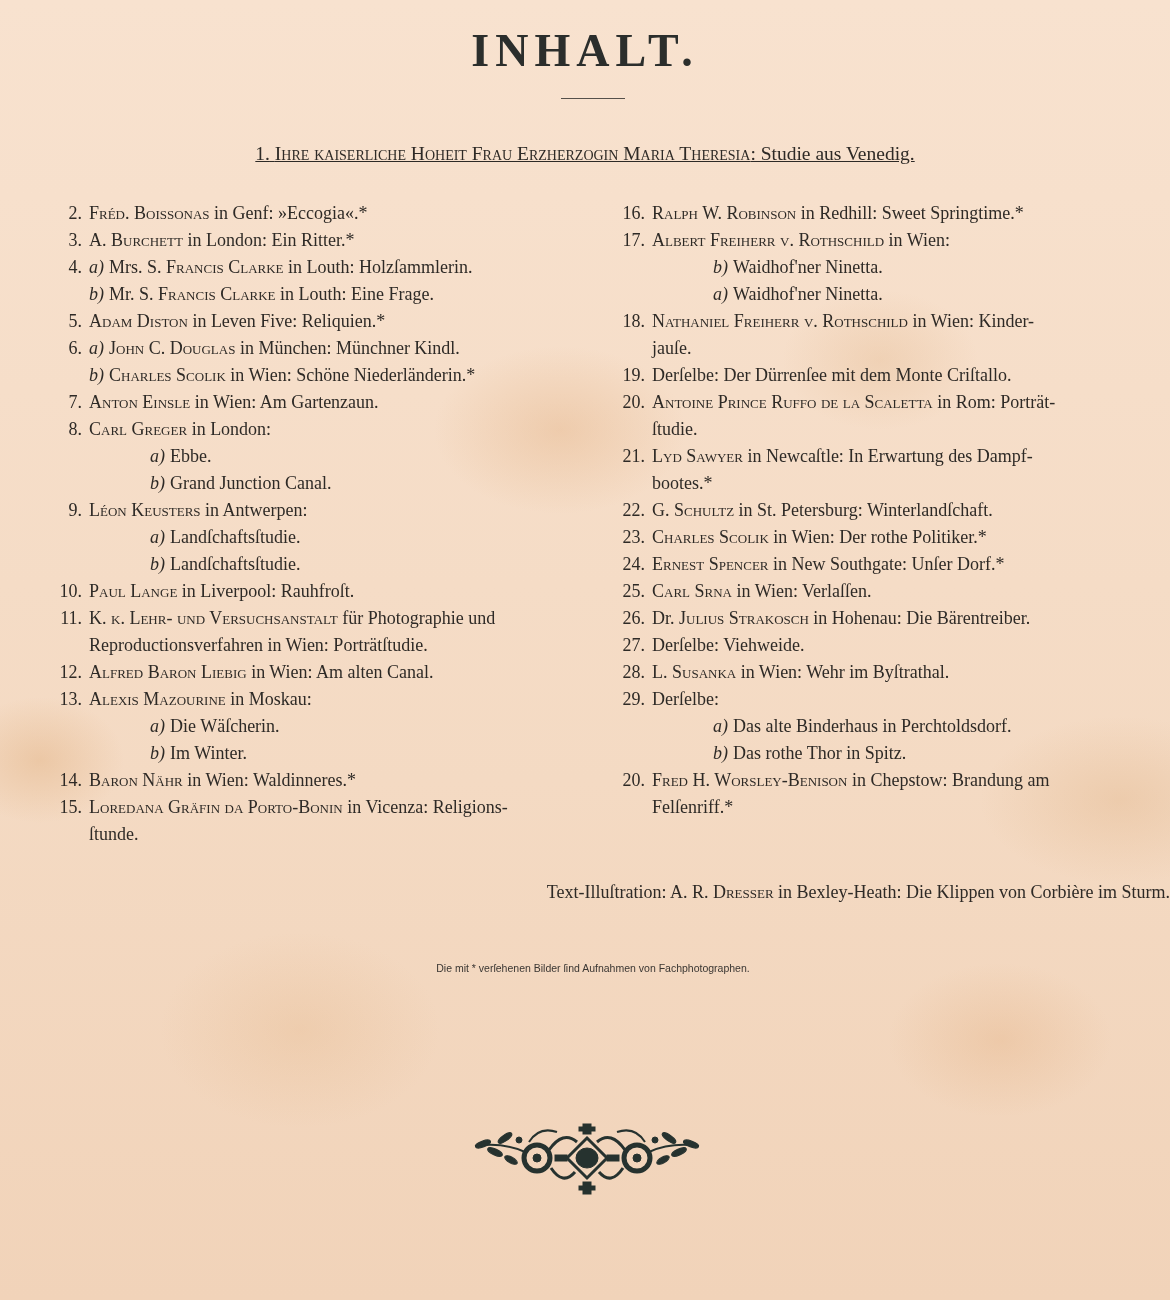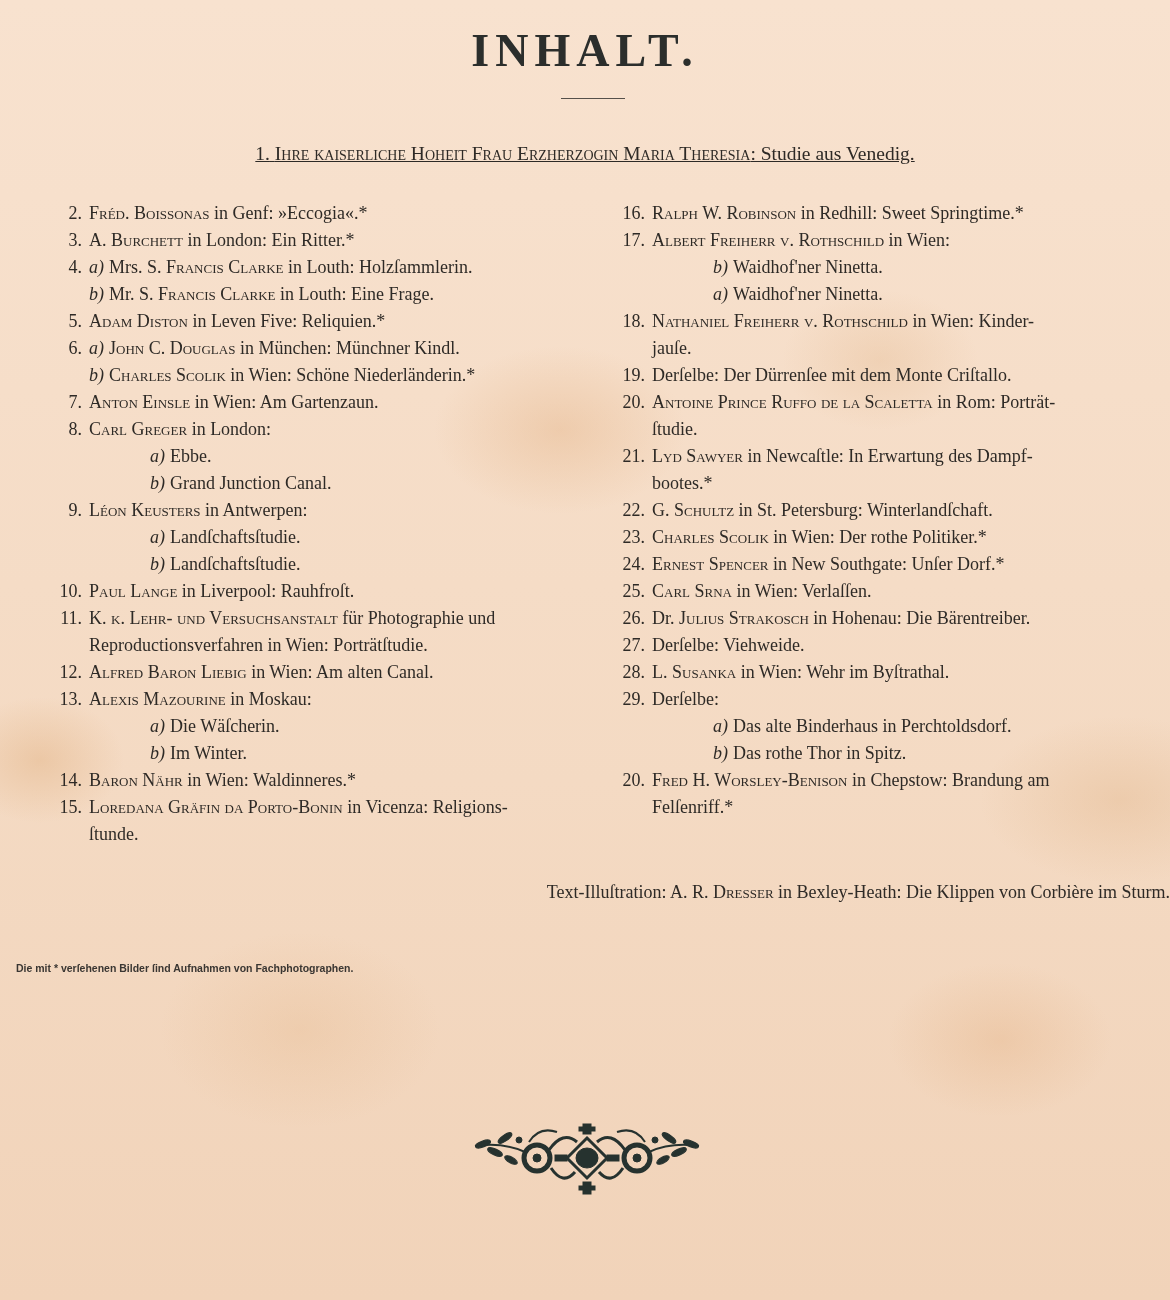--- a/index.html
+++ b/index.html
@@ -41,23 +41,23 @@
   .num { width: 42px; text-align: right; padding-right: 7px; flex: none; }
   .body { flex: none; }
   .cont { padding-left: 49px; white-space: nowrap; }
   .cont.deep { padding-left: 110px; }
   .ital { font-style: italic; margin-right: 5px; }
   .extra {
     position: absolute; left: 0; right: 0; top: 882px; text-align: right;
     font-size: 18px;
   }
   .note {
-    position: absolute; left: 16px; right: 0; top: 962px; text-align: left;
+    position: absolute; left: 16px; right: 0; top: 962px; text-align: center;
     font-family: "Liberation Sans", "DejaVu Sans", sans-serif;
-    font-size: 10.5px; font-weight: bold; color: #3a3632;
+    font-size: 10.5px; font-weight: normal; color: #3a3632;
   }
   .ornament {
     position: absolute; left: 467px; top: 1120px; width: 240px; height: 82px;
   }
 </style>
 </head>
 <body>
 
 <div class="title">INHALT.</div>
 <div class="title-rule"></div>

